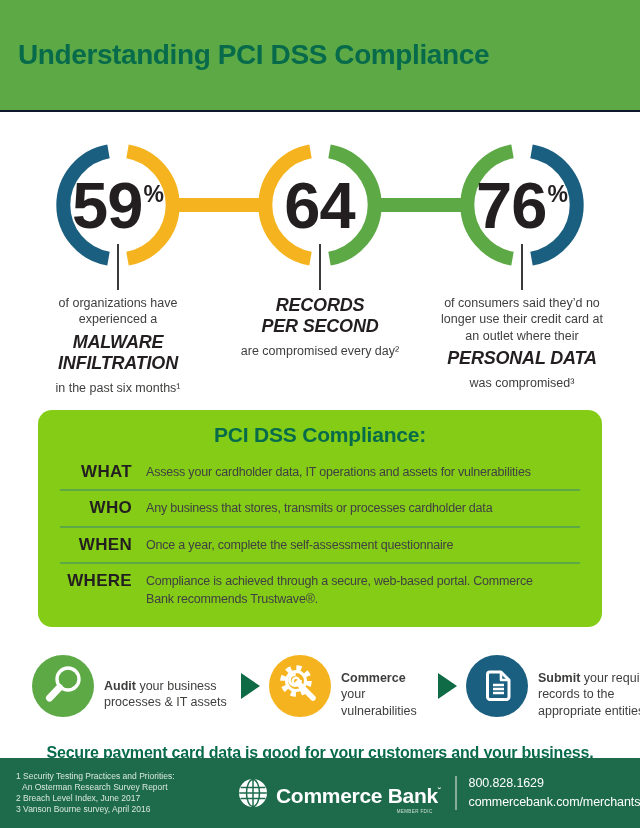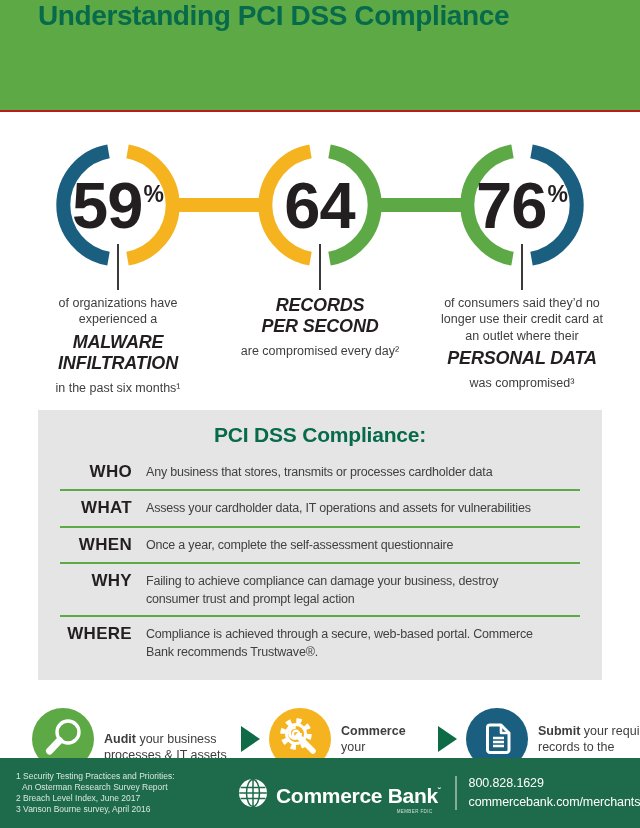--- a/index.html
+++ b/index.html
@@ -3,41 +3,41 @@
 <meta charset="utf-8">
 <style>
   html,body{margin:0;padding:0;}
   body{
     width:640px;height:828px;position:relative;overflow:hidden;
     background:#ffffff;
     font-family:"Liberation Sans","DejaVu Sans",sans-serif;
     -webkit-font-smoothing:antialiased;
   }
   
-  .header{height:112px;background:#5ca946;display:flex;padding:0 38px;box-sizing:border-box;border-bottom:2px solid #b91c1c;}
+  .header{height:112px;background:#5ca946;display:flex;align-items:center;padding:0 18px;box-sizing:border-box;border-bottom:2px solid #0f172a;}
   .header h1{margin:0;font-size:28px;font-weight:bold;color:#076b4b;letter-spacing:-0.4px;}
   
   .stats{position:relative;height:286px;}
   .stat{position:absolute;top:30px;width:200px;text-align:center;}
   .stat1{left:18px;} .stat2{left:220px;} .stat3{left:422px;}
   .ring-wrap{position:relative;width:126px;height:126px;margin:0 auto;}
   .ring{position:absolute;left:0;top:0;}
   .ring path{fill:none;stroke-width:14px;}
   .num{position:absolute;left:0;top:0;width:126px;height:126px;display:flex;align-items:center;justify-content:center;font-weight:bold;color:#231f20;}
   .num .val{font-size:65px;line-height:1;letter-spacing:-1px;}
   .num .pct{font-size:23px;line-height:1;position:relative;top:-11px;margin-left:1px;}
   .pointer{width:2px;height:46px;background:#3a3a39;margin:-24px auto 0;position:relative;}
   .stat-lead{font-size:12.5px;color:#3e3e3d;line-height:1.3;margin-top:5px;white-space:pre-line;}
   .stat-highlight{font-size:18px;font-weight:bold;color:#231f20;line-height:1.18;margin-top:4px;white-space:pre-line;letter-spacing:-0.2px;font-style:italic;}
   .stat-tail{font-size:12.5px;color:#3e3e3d;line-height:1.3;margin-top:6px;white-space:pre-line;}
   .bar{position:absolute;top:86px;height:14px;}
   .bar-1{left:170px;width:100px;background:#f5b41f;}
   .bar-2{left:372px;width:100px;background:#5ca946;}
   
-  .table-box{margin:12px 38px 0;background:#e5e5e5;padding:13px 0 12px;box-sizing:border-box;}
+  .table-box{margin:12px 38px 0;background:#84cc16;padding:13px 0 12px;box-sizing:border-box;border-radius:14px;}
   .table-title{text-align:center;font-size:21px;font-weight:bold;color:#076b4b;letter-spacing:-0.2px;}
   .rows{margin:8px 22px 0;}
   .row{display:flex;align-items:flex-start;padding:7px 0;}
   .row + .row{border-top:2px solid #5ca946;}
   .row .label{width:72px;flex:none;text-align:right;font-weight:bold;font-size:17px;color:#231f20;letter-spacing:0.3px;line-height:1.2;}
   .row .desc{margin-left:14px;font-size:12.5px;color:#414042;line-height:1.4;padding-top:2px;white-space:pre-line;letter-spacing:-0.2px;}
   
   .process{display:flex;align-items:center;justify-content:flex-start;margin-top:26px;margin-left:32px;}
   .step{display:flex;align-items:center;}
   .step-icon{width:62px;height:62px;border-radius:50%;flex:none;}
@@ -124,35 +124,30 @@
 an outlet where their</div>
     <div class="stat-highlight">PERSONAL DATA</div>
     <div class="stat-tail">was compromised³</div>
   </div>
 </div>
 
 <div class="table-box">
   <div class="table-title">PCI DSS Compliance:</div>
   <div class="rows">
     <div class="row">
+      <div class="label">WHAT</div>
+      <div class="desc">Assess your cardholder data, IT operations and assets for vulnerabilities</div>
+    </div>
+    <div class="row">
       <div class="label">WHO</div>
       <div class="desc">Any business that stores, transmits or processes cardholder data</div>
     </div>
     <div class="row">
-      <div class="label">WHAT</div>
-      <div class="desc">Assess your cardholder data, IT operations and assets for vulnerabilities</div>
-    </div>
-    <div class="row">
       <div class="label">WHEN</div>
       <div class="desc">Once a year, complete the self-assessment questionnaire</div>
-    </div>
-    <div class="row">
-      <div class="label">WHY</div>
-      <div class="desc">Failing to achieve compliance can damage your business, destroy
-consumer trust and prompt legal action</div>
     </div>
     <div class="row">
       <div class="label">WHERE</div>
       <div class="desc">Compliance is achieved through a secure, web-based portal. Commerce
 Bank recommends Trustwave®.</div>
     </div>
   </div>
 </div>
 
 <div class="process">

